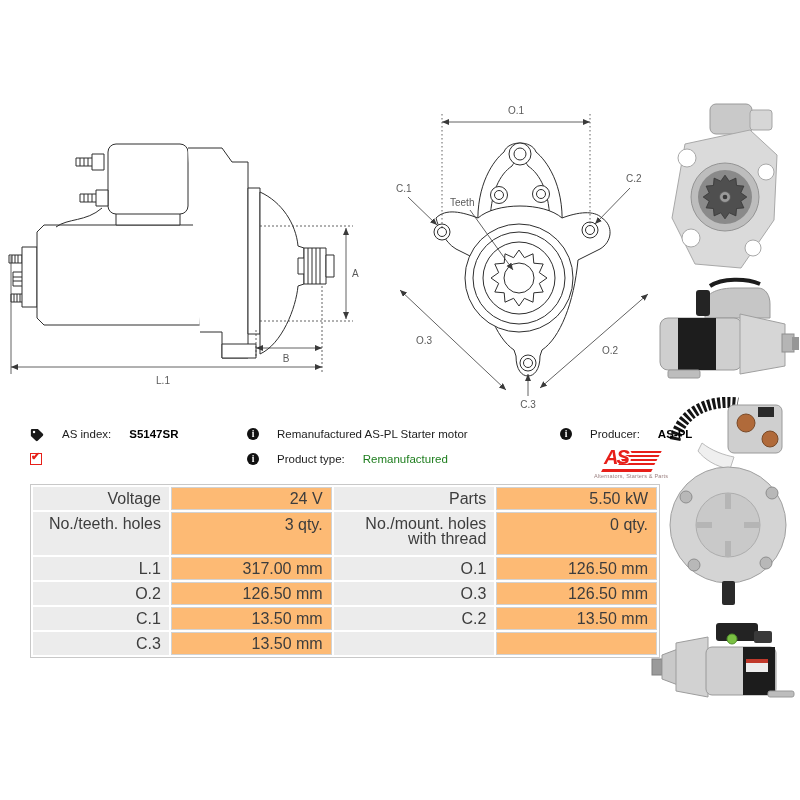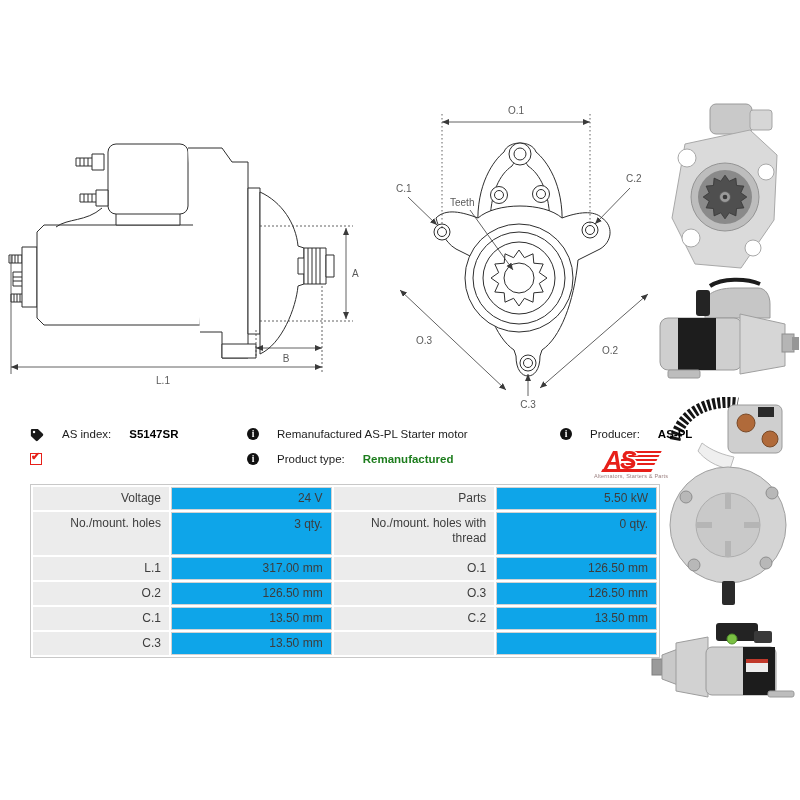--- a/index.html
+++ b/index.html
@@ -5,43 +5,43 @@
   html,body{margin:0;padding:0;background:#fff;}
   .page{position:relative;width:800px;height:800px;background:#fff;overflow:hidden;
         font-family:"Liberation Sans",sans-serif;color:#1c1c1c;}
   .abs{position:absolute;}
 
   
   .info-line{display:flex;align-items:flex-start;gap:18px;font-size:11.5px;height:16px;white-space:nowrap;}
   .info-line + .info-line{margin-top:9px;}
   .bold{font-weight:bold;color:#000;}
   .red-bold{font-weight:bold;color:#e71f19;margin-top:36px;}
-  .green-bold{font-weight:bold;color:#1d7d1d;}
+  .green-bold{font-weight:normal;color:#1d7d1d;}
   .info-icon{display:inline-block;width:12px;height:12px;border-radius:50%;background:#111;color:#fff;
              font-family:"Liberation Serif",serif;font-weight:bold;font-size:9.5px;line-height:12px;
              text-align:center;flex:0 0 12px;}
   .checkbox-icon{display:inline-block;width:10px;height:10px;border:1.6px solid #e71f19;position:relative;flex:0 0 auto;}
   .checkbox-icon span{position:absolute;left:0px;top:-4px;color:#e71f19;font-size:11px;font-weight:bold;}
 
   
   .as-logo{width:70px;}
   .as-logo-mark{position:relative;width:66px;height:21px;}
   .as-stripes{position:absolute;right:2px;top:1px;width:36px;height:14px;
               background:repeating-linear-gradient(#e71f19 0 2px,#fff 2px 4px);transform:skewX(-28deg);}
-  .as-text{position:absolute;left:10px;top:-4px;font-size:25px;font-weight:bold;font-style:italic;
+  .as-text{position:absolute;left:10px;top:-4px;font-size:20px;font-weight:bold;font-style:italic;
            color:#e71f19;letter-spacing:-2px;z-index:2;text-shadow:1px 0 0 #fff,2px 0 0 #fff;}
   .as-underline{position:absolute;left:8px;bottom:0;width:50px;height:2.5px;background:#e71f19;transform:skewX(-28deg);}
   .as-sub{font-size:5.5px;color:#9b8080;margin-top:2px;white-space:nowrap;letter-spacing:.2px;}
 
   
   .spec-wrap{border:1px solid #c8c8c8;width:628px;}
-  table.spec{border-collapse:separate;border-spacing:2px;width:100%;font-size:12px;color:#3d3d3d;table-layout:fixed;}
+  table.spec{border-collapse:separate;border-spacing:2px;width:100%;font-size:16px;color:#3d3d3d;table-layout:fixed;}
   table.spec td{padding:3px 8px;text-align:right;vertical-align:middle;line-height:15px;overflow:hidden;}
   td.lbl{background:#ececec;}
-  td.val{background:#0ea5e9;border:1px solid #d2d2d2;}
+  td.val{background:#fdba74;border:1px solid #d2d2d2;}
   tr.tall td{height:34px;vertical-align:top;padding-top:4px;}
 
   
   svg text{font-family:"Liberation Sans",sans-serif;}
   .dimtext{fill:#5a5a5a;font-size:10px;}
 </style>
 </head>
 <body>
 
 <div class="page">
@@ -297,21 +297,21 @@
           <col style="width:26%">
         </colgroup>
       <tbody>
         <tr>
           <td class="lbl">Voltage</td>
           <td class="val">24 V</td>
           <td class="lbl">Parts</td>
           <td class="val">5.50 kW</td>
         </tr>
         <tr class="tall">
-          <td class="lbl">No./mount. holes</td>
+          <td class="lbl">No./teeth. holes</td>
           <td class="val">3 qty.</td>
           <td class="lbl">No./mount. holes with thread</td>
           <td class="val">0 qty.</td>
         </tr>
         <tr>
           <td class="lbl">L.1</td>
           <td class="val">317.00 mm</td>
           <td class="lbl">O.1</td>
           <td class="val">126.50 mm</td>
         </tr>

